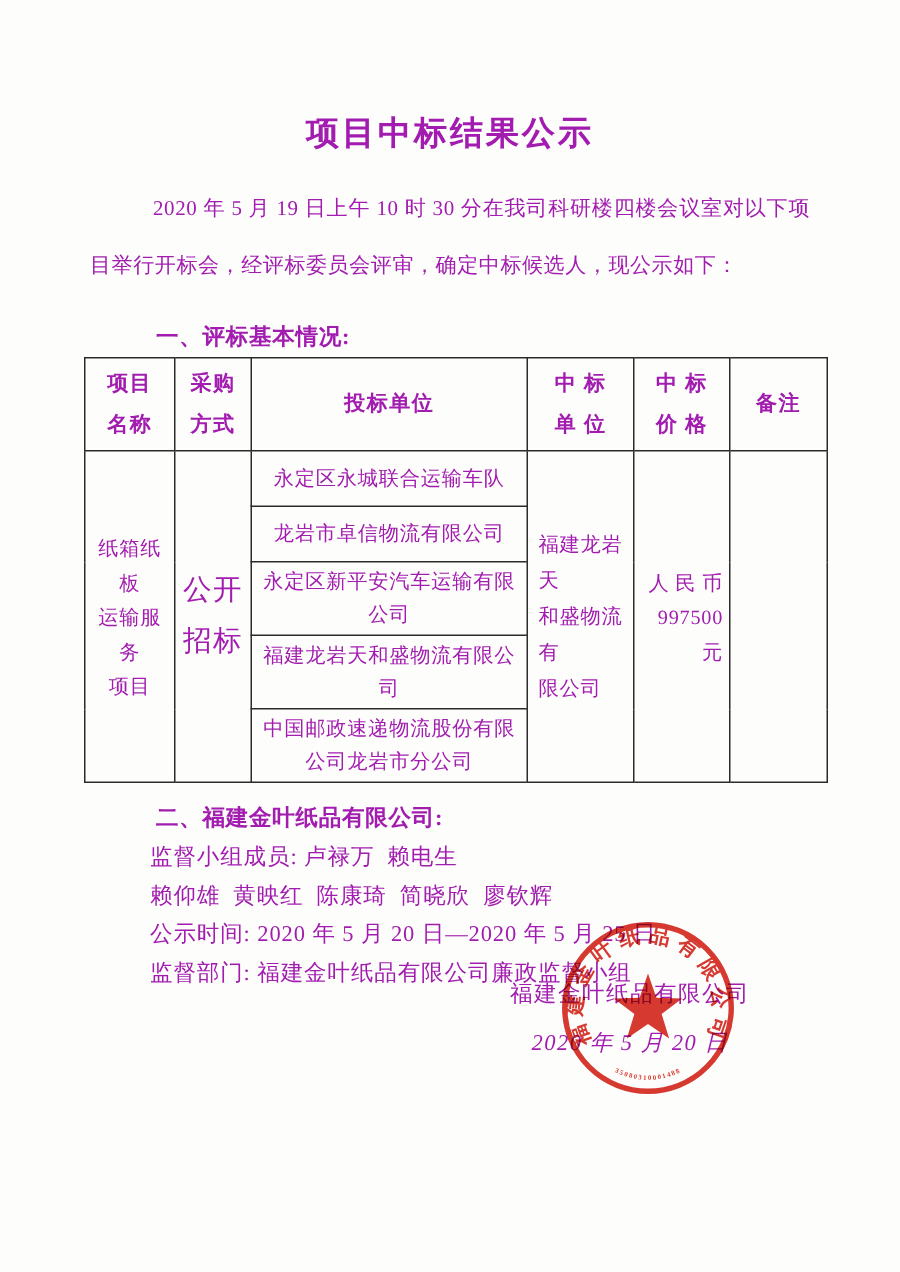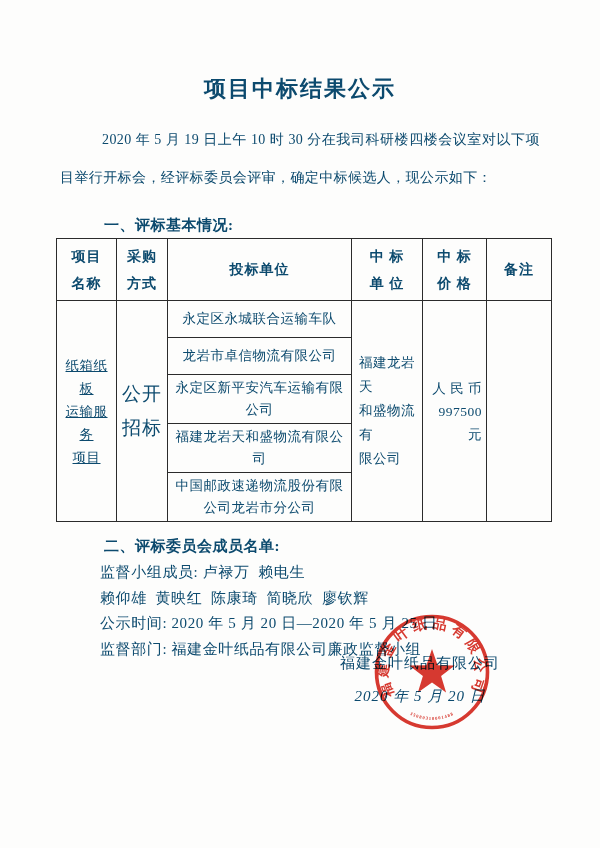--- a/index.html
+++ b/index.html
@@ -2,21 +2,21 @@
 <html><head>
 <meta charset="utf-8">
 <style>
   * { margin:0; padding:0; box-sizing:border-box; }
   html,body { background:#e8e8e8; }
   .page {
     position:relative;
     width:600px; height:848px;
     margin:0 auto;
     background:#fdfdfc;
-    color:#0c4a6e;
+    color:#a21caf;
     font-family:"Liberation Serif","DejaVu Serif",serif;
     overflow:hidden;
   }
   .content { padding:0 60px; }
 
   .doc-title {
     padding-top:74px;
     text-align:center;
     font-size:22px;
     font-weight:bold;
@@ -50,21 +50,21 @@
   }
   table.bid th, table.bid td {
     border:1.2px solid #2b2b2b;
     text-align:center;
     vertical-align:middle;
     padding:2px 4px;
     font-weight:normal;
   }
   table.bid th { font-weight:bold; font-size:14px; letter-spacing:1px; }
   table.bid th span { display:block; line-height:27px; }
-  td.cell-lines span { display:block; line-height:23px; letter-spacing:0.5px;text-decoration:underline; }
+  td.cell-lines span { display:block; line-height:23px; letter-spacing:0.5px; }
   td.method span { display:block; line-height:24px; font-size:19px; letter-spacing:1px; }
   td.method span + span { margin-top:10px; }
   td.bidder { text-align:left; padding:3px 8px; line-height:22px; letter-spacing:0.5px; }
   td.winner span { display:block; text-align:left; padding-left:3px; line-height:24px; letter-spacing:0.5px; }
   td.price span { display:block; text-align:right; padding-left:3px; line-height:23px; letter-spacing:0.5px; }
 
   .sec2-lines {
     margin-top:3px;
     margin-left:40px;
     font-size:15px;
@@ -171,21 +171,21 @@
           </tr>
       <tr style="height:37px">
             <td class="bidder">福建龙岩天和盛物流有限公司</td>
           </tr>
       <tr style="height:49px">
             <td class="bidder">中国邮政速递物流股份有限公司龙岩市分公司</td>
           </tr>
     </tbody>
       </table>
 
-    <div class="sec-heading" style="margin-top:14px;">二、评标委员会成员名单:</div>
+    <div class="sec-heading" style="margin-top:14px;">二、福建金叶纸品有限公司:</div>
 
     <div class="sec2-lines">
       <div class="pre">监督小组成员: 卢禄万  赖电生</div>
       <div class="pre">赖仰雄  黄映红  陈康琦  简晓欣  廖钦辉</div>
       <div class="pre">公示时间: 2020 年 5 月 20 日—2020 年 5 月 25 日</div>
       <div class="pre">监督部门: 福建金叶纸品有限公司廉政监督小组</div>
     </div>
 
   </div>
 

